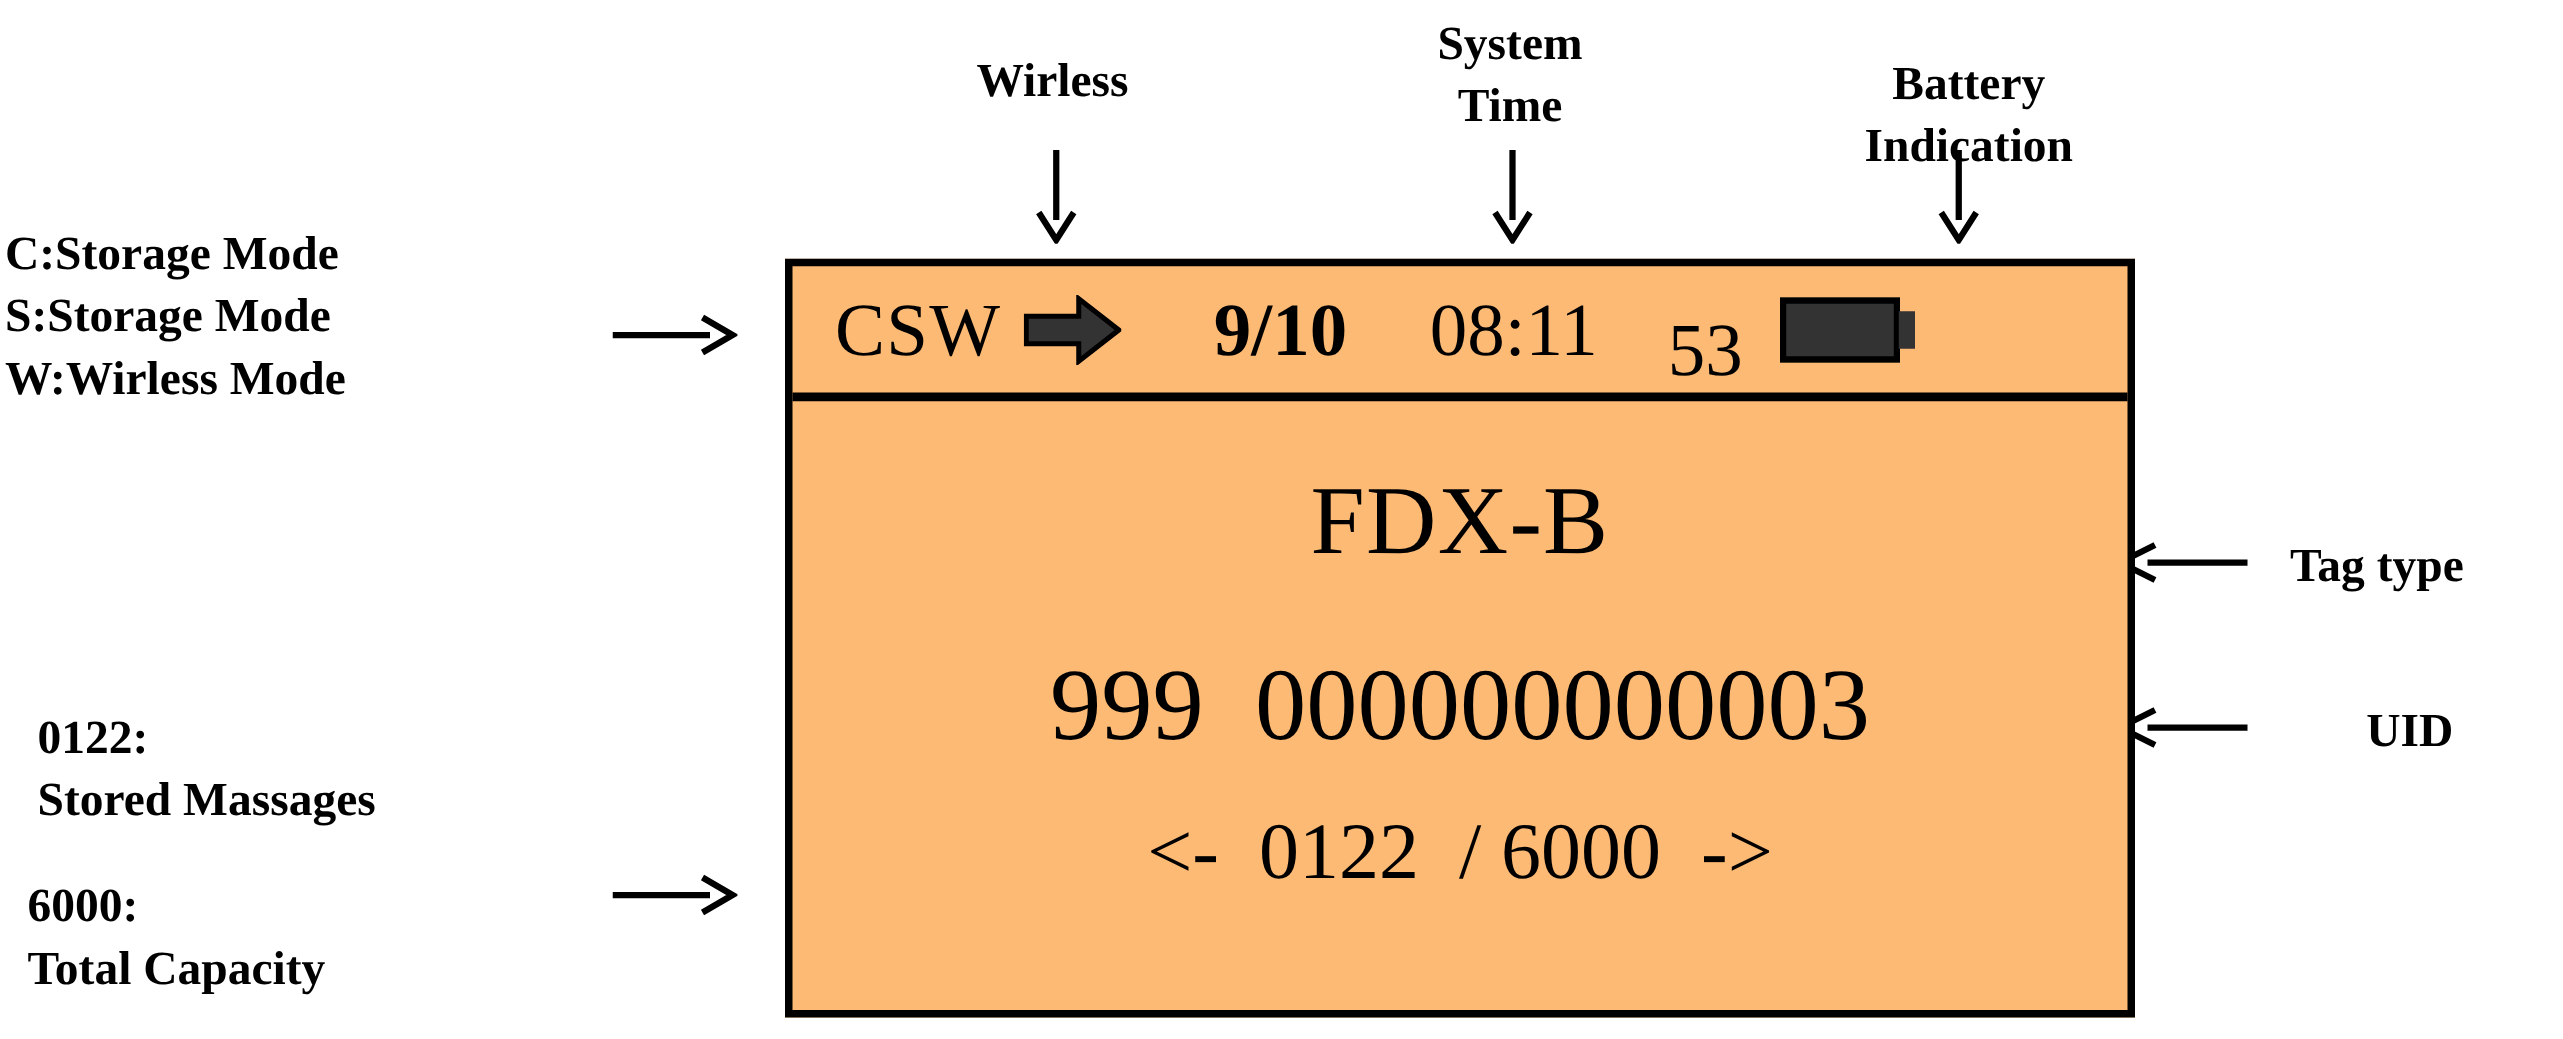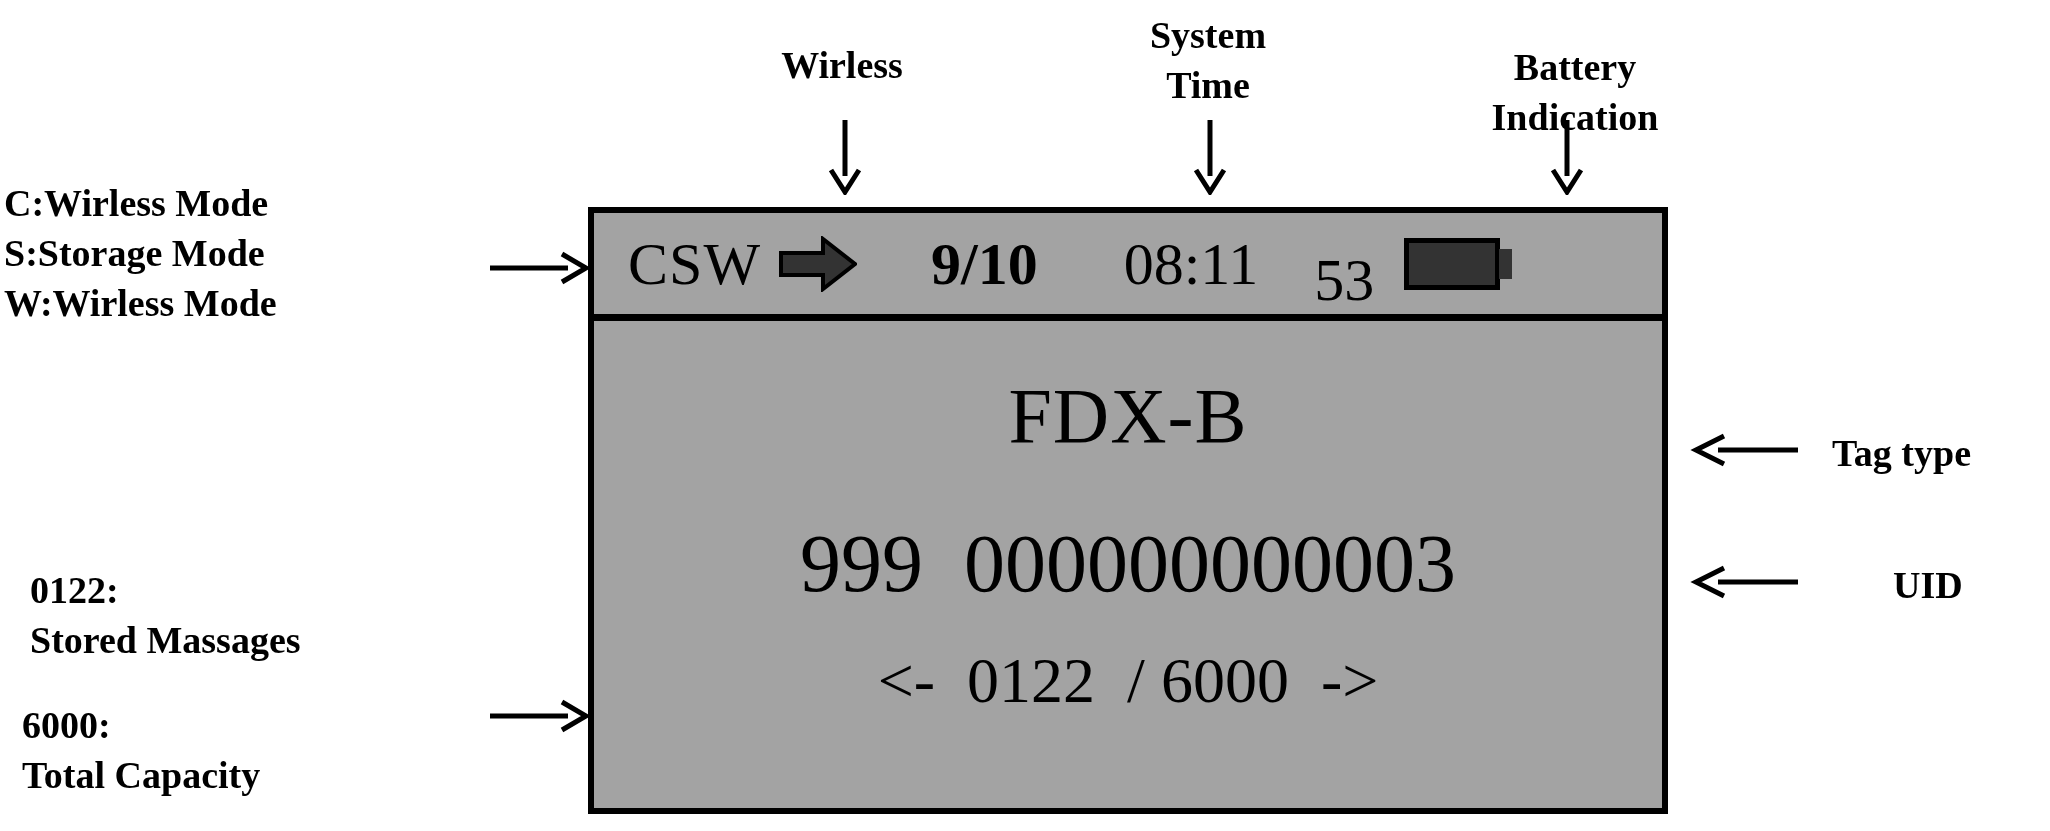--- a/index.html
+++ b/index.html
@@ -26,44 +26,44 @@
   
   .arrow-svg{ position:absolute; }
   .arrow-svg line, .arrow-svg polyline{
     stroke:#000; stroke-width:5; fill:none;
     stroke-linecap:butt; stroke-linejoin:miter;
   }
 
   
   #device-screen{
     position:absolute;
-    left:588px; top:207px;
+    left:628px; top:207px;
     width:1080px; height:607px;
     border:6px solid #000;
-    background:#a3a3a3;
+    background:#fdba74;
   }
   #status-bar{
     position:relative;
     height:108px;
     border-bottom:7px solid #000;
     display:flex;
     align-items:center;
     font-size:60px;
     line-height:1;
   }
   #status-bar .mode-text{
     margin-left:34px;
     letter-spacing:1px;
   }
   #wireless-arrow-icon{
     margin-left:18px;
     display:block;
   }
   #status-date{ margin-left:74px;font-weight:bold; }
-  #status-time{ margin-left:86px; }
+  #status-time{ margin-left:66px; }
   #battery-percent{ margin-left:56px;margin-top:32px; }
   #battery-icon{
     margin-left:30px;
     display:flex;
     align-items:center;
   }
   #battery-body{
     width:96px; height:52px;
     border:5px solid #000;
     background:#333333;
@@ -121,21 +121,21 @@
 <svg class="arrow-svg" style="left:1190px; top:120px;" width="40" height="75" viewBox="0 0 40 75">
   <line x1="20" y1="0" x2="20" y2="56"></line>
   <polyline points="6,50 20,72 34,50" fill="#000" stroke="none"></polyline>
 </svg>
 
 <svg class="arrow-svg" style="left:1547px; top:120px;" width="40" height="75" viewBox="0 0 40 75">
   <line x1="20" y1="0" x2="20" y2="56"></line>
   <polyline points="6,50 20,72 34,50" fill="#000" stroke="none"></polyline>
 </svg>
 
-<div class="anno" style="left:4px; top:178px; width:520px;">C:Wirless Mode
+<div class="anno" style="left:4px; top:178px; width:520px;">C:Storage Mode
 S:Storage Mode
 W:Wirless Mode</div>
 
 <svg class="arrow-svg" style="left:490px; top:248px;" width="100" height="40" viewBox="0 0 100 40">
   <line x1="0" y1="20" x2="78" y2="20"></line>
   <polyline points="72,6 96,20 72,34" fill="#000" stroke="none"></polyline>
 </svg>
 
 <div class="anno" style="left:30px; top:565px; width:520px;">0122:
 Stored Massages</div>

